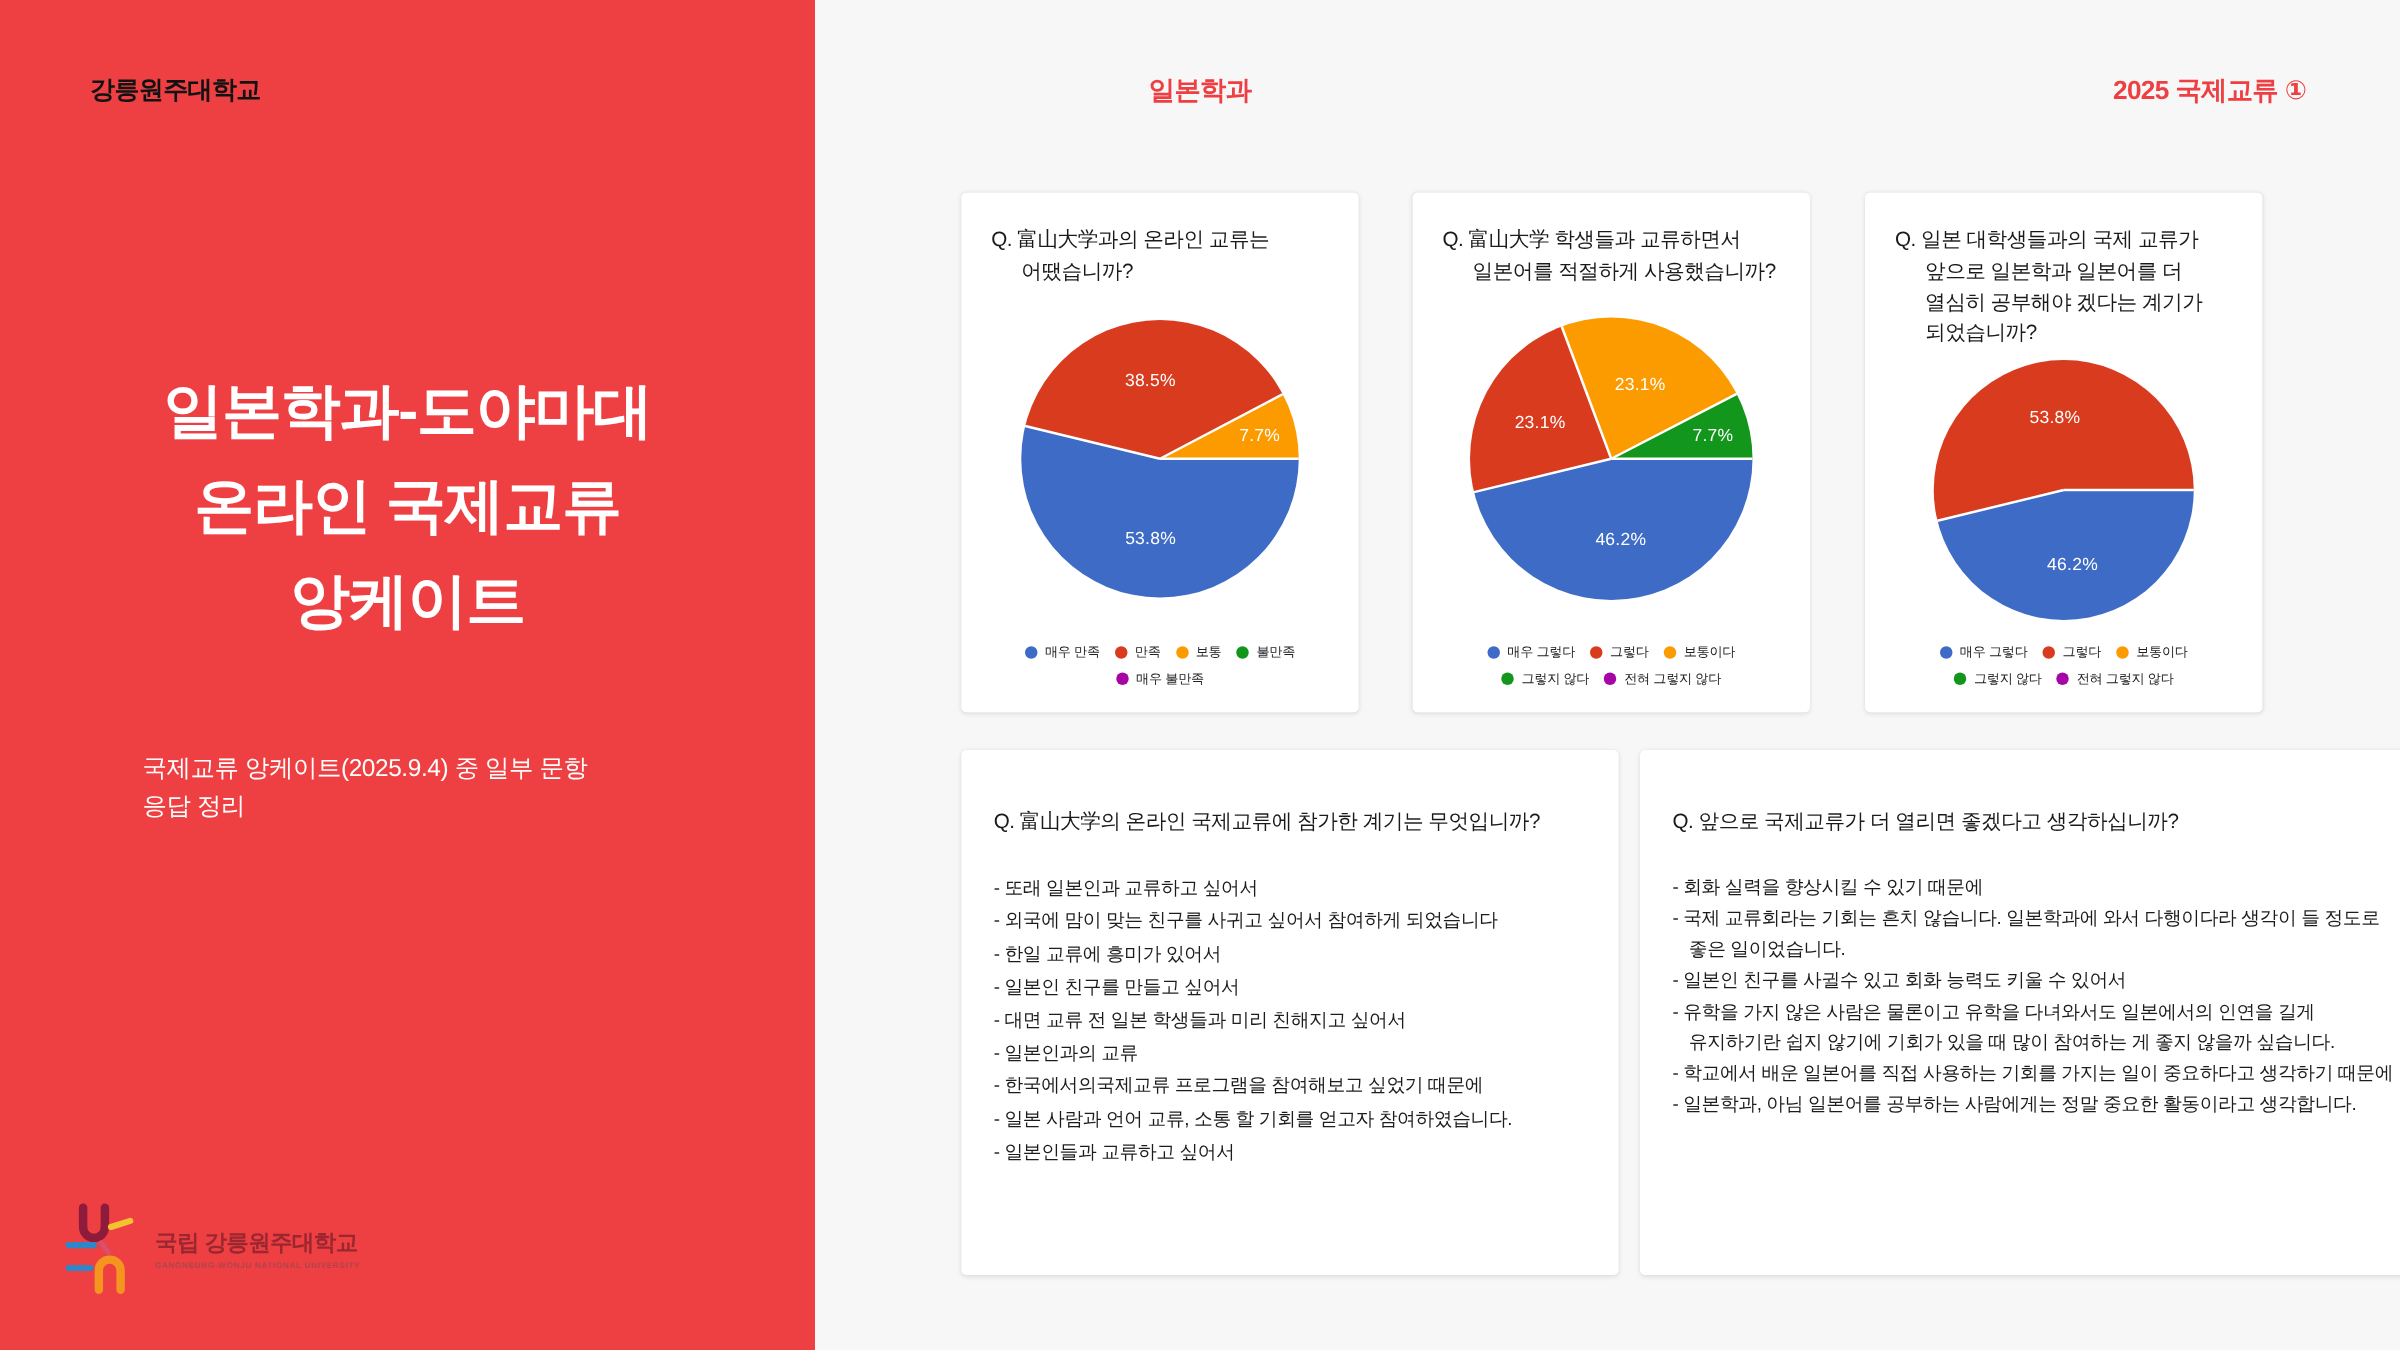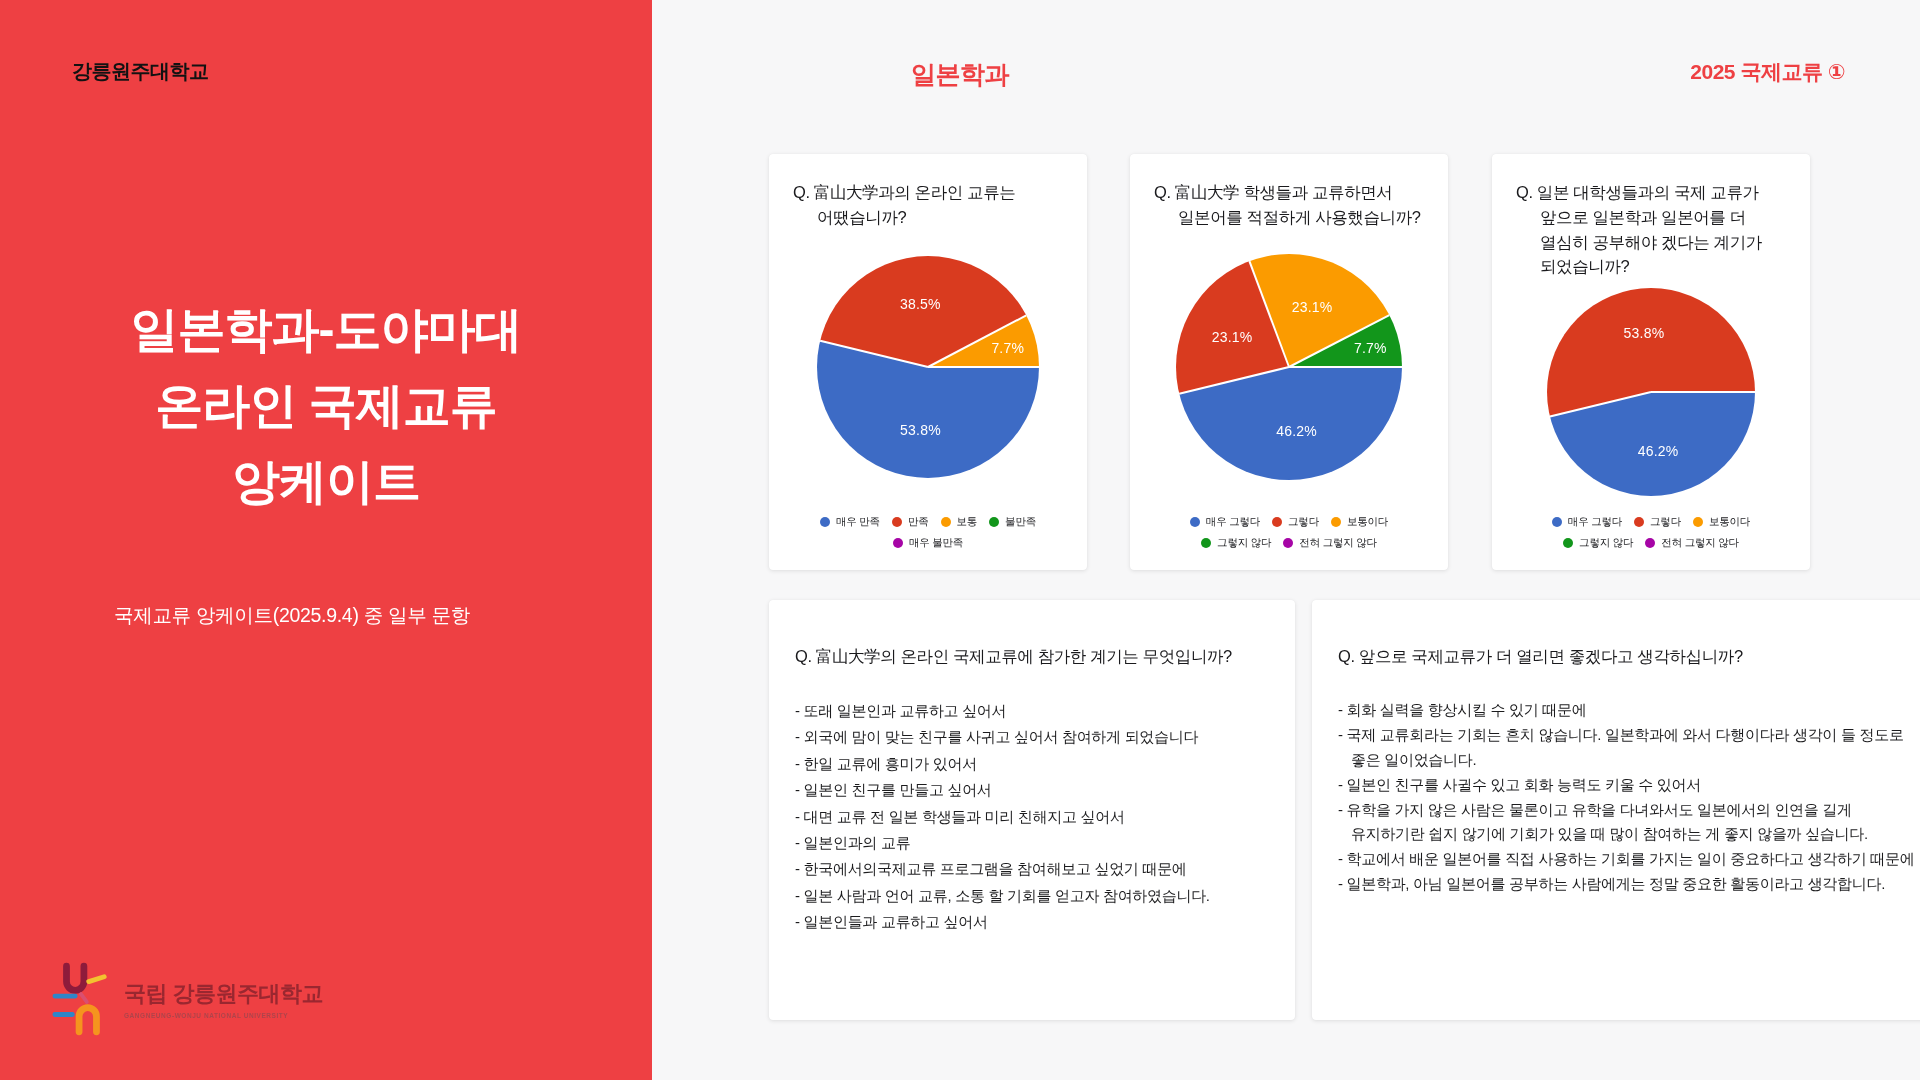--- a/index.html
+++ b/index.html
@@ -25,26 +25,26 @@
     letter-spacing:-1px;color:#fff;
   }
   .subtitle{
     position:absolute;left:114px;top:600px;width:480px;
     font-size:19.5px;line-height:1.56;color:#fff;letter-spacing:-0.3px;
   }
   .logo{
     position:absolute;left:52px;top:962px;display:flex;align-items:center;gap:14px;
   }
   .logo-mark{width:58px;height:74px;flex:0 0 auto;}
-  .logo-name{font-size:22px;font-weight:800;color:#9A2730;letter-spacing:-0.5px;text-align:center;}
+  .logo-name{font-size:18px;font-weight:800;color:#9A2730;letter-spacing:-0.5px;}
   .logo-sub{font-size:6.5px;font-weight:700;color:#AE444B;letter-spacing:0.55px;margin-top:3px;}
   
   .hdr-center{
     position:absolute;left:960px;top:58px;transform:translateX(-50%);
-    font-size:25px;font-weight:800;color:#EE4043;letter-spacing:-0.5px;
+    font-size:21px;font-weight:800;color:#EE4043;letter-spacing:-0.5px;
   }
   .hdr-right{
     position:absolute;right:75px;top:58px;
     font-size:21px;font-weight:700;color:#EE4043;letter-spacing:-0.5px;
   }
   
   .card{
     position:absolute;background:#fff;border-radius:4px;
     box-shadow:0 1px 4px rgba(0,0,0,0.10), 0 0 1px rgba(0,0,0,0.06);
   }
@@ -94,20 +94,21 @@
     <div class="univ-name">강릉원주대학교</div>
 
     <h1 class="main-title">
       <div>일본학과-도야마대</div>
       <div>온라인 국제교류</div>
       <div>앙케이트</div>
     </h1>
 
     <div class="subtitle">
       <div>국제교류 앙케이트(2025.9.4) 중 일부 문항</div>
+      <div>응답 정리</div>
     </div>
 
     <div class="logo">
       <svg class="logo-mark" viewBox="0 0 60 76" fill="none">
         <path d="M15 4 v16 a9 9 0 0 0 18 0 V4" stroke="#8E1B3B" stroke-width="7" stroke-linecap="round"></path>
         <path d="M38 20 L54 15" stroke="#F2C230" stroke-width="5" stroke-linecap="round"></path>
         <path d="M3 35 h21" stroke="#2F86C9" stroke-width="5" stroke-linecap="round"></path>
         <path d="M3 54 h18" stroke="#2F86C9" stroke-width="5" stroke-linecap="round"></path>
         <path d="M28 72 V56 a9 9 0 0 1 18 0 V72" stroke="#F5941E" stroke-width="7" stroke-linecap="round"></path>
         <path d="M30 33 l6 8" stroke="#D94F70" stroke-width="4" stroke-linecap="round"></path>

